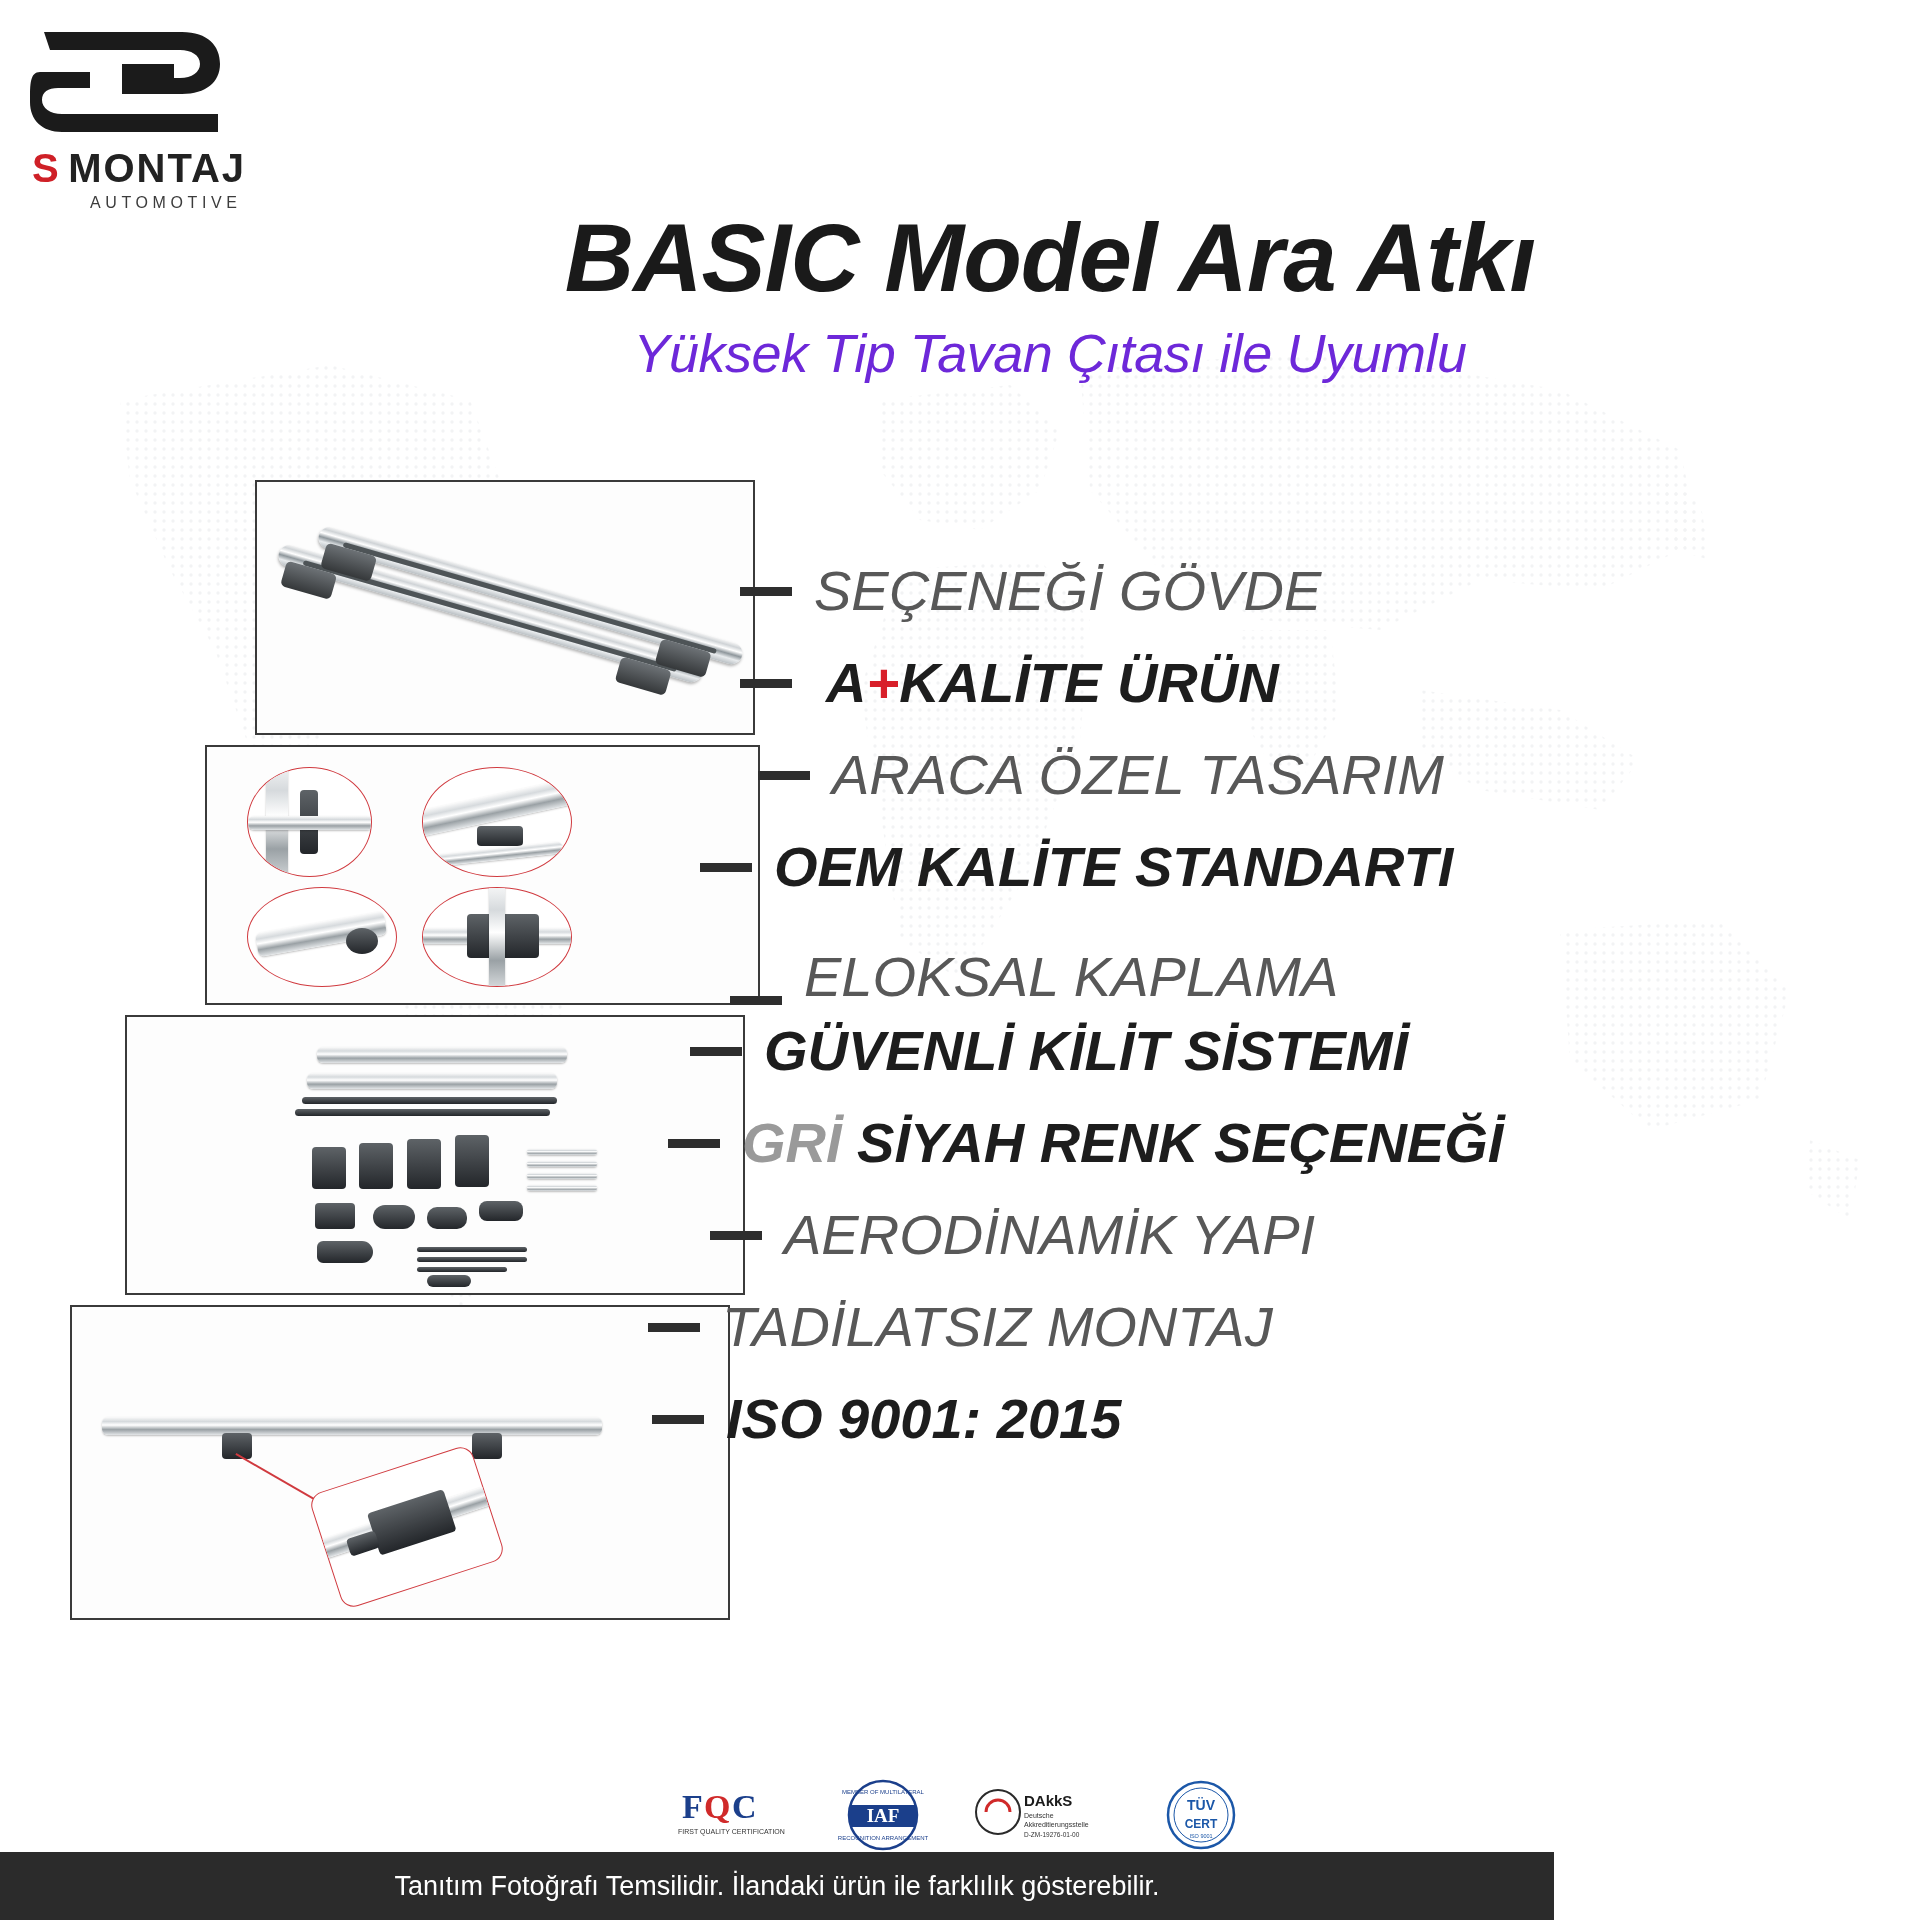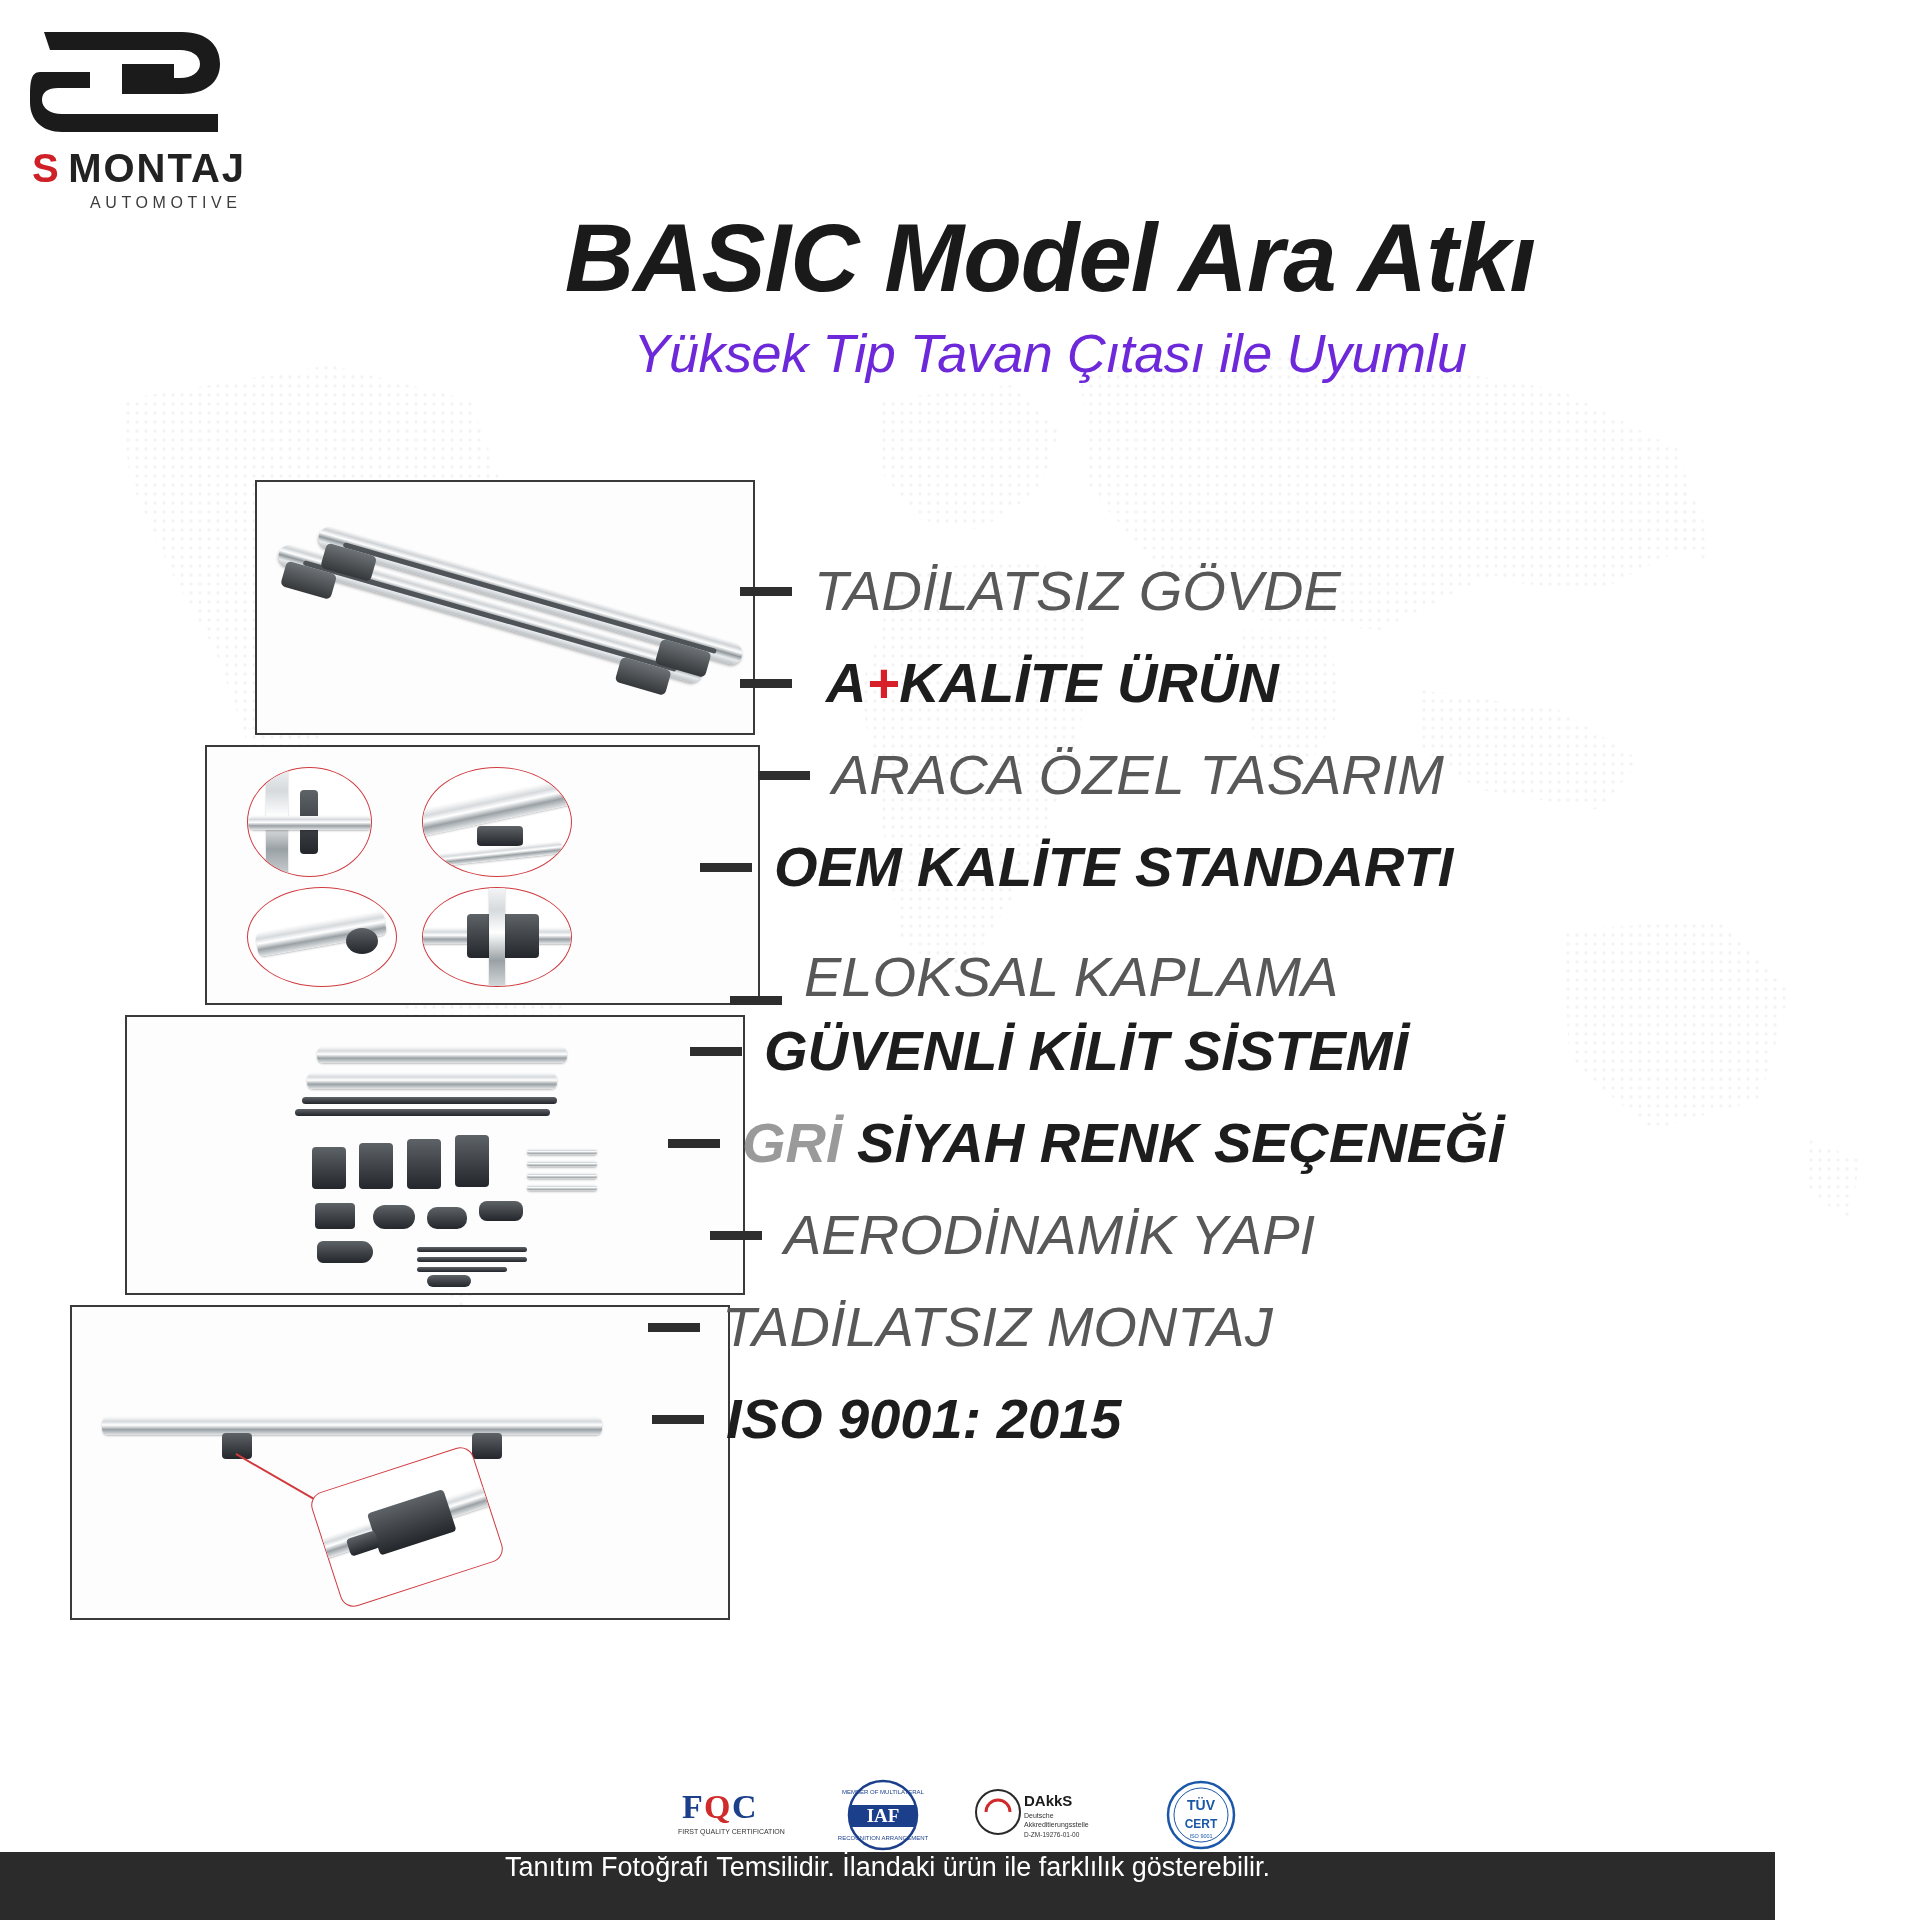--- a/index.html
+++ b/index.html
@@ -193,23 +193,23 @@
     justify-content: center;
     align-items: center;
     gap: 34px;
   }
   .cert { position: relative; height: 74px; }
 
   
   .footer {
     position: absolute;
     left: 0; bottom: 0;
-    width: 1775px; height: 68px;
+    width: 1554px; height: 68px;
     background: #2b2b2b;
-    display: flex; justify-content: center;
+    display: flex; align-items: center; justify-content: center;
   }
   .footer span {
     color: #ffffff;
     font-size: 27px;
   }
 </style>
 </head>
 <body>
 
 <div id="page">
@@ -338,21 +338,21 @@
         <div class="dark-part" style="position:absolute; left:50px; top:34px; width:80px; height:44px;"></div>
         <div class="dark-part" style="position:absolute; left:22px; top:52px; width:30px; height:18px;"></div>
       </div>
     </div>
   </div>
 
   <div class="features">
 
     <div class="feature f0">
       <span class="dash"></span>
-      <span class="ftext">TADİLATSIZ GÖVDE</span>
+      <span class="ftext">SEÇENEĞİ GÖVDE</span>
     </div>
 
     <div class="feature f1">
       <span class="dash"></span>
       <span class="ftext bold"><span>A</span><span class="plus">+</span><span>KALİTE ÜRÜN</span></span>
     </div>
 
     <div class="feature f2">
       <span class="dash"></span>
       <span class="ftext">ARACA ÖZEL TASARIM</span>

